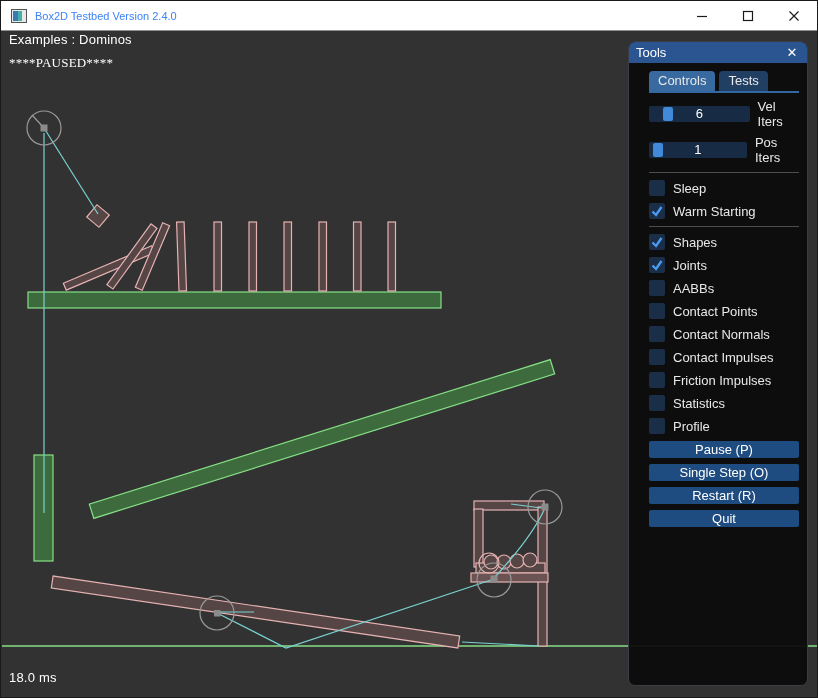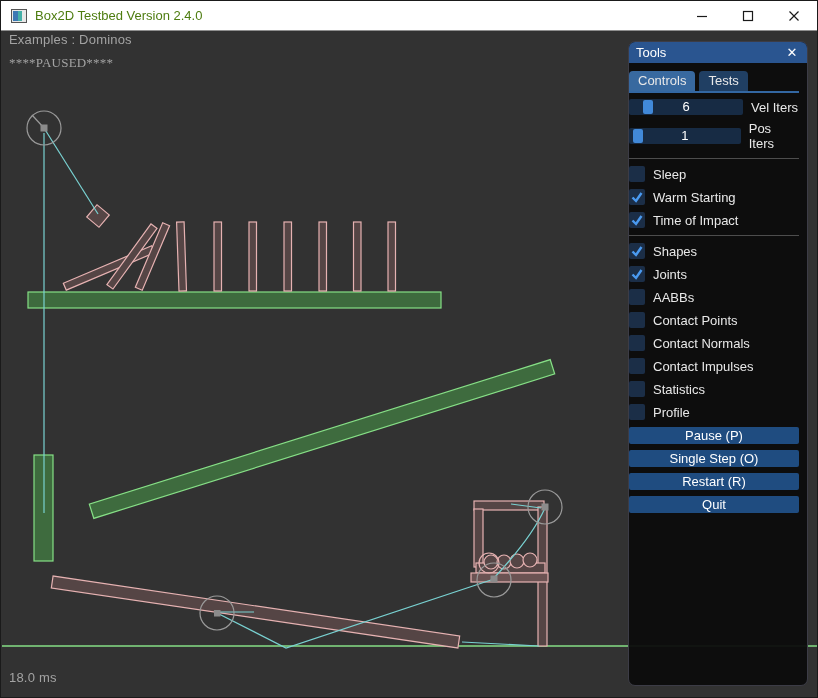--- a/index.html
+++ b/index.html
@@ -11,52 +11,52 @@
     border:1px solid #1a1a1a;
   }
 
   
   .titlebar {
     position:absolute; top:0; left:0; width:100%; height:30px;
     background:#ffffff; border-bottom:1px solid #8f8f8f;
     display:flex; align-items:center; z-index:20;
   }
   .titlebar .appicon { width:16px; height:16px; margin:0 8px 0 10px; display:block; }
-  .titlebar .title { font-size:13px; color:#4d7c0f; flex:1 1 auto; }
+  .titlebar .title { font-size:11px; color:#3b82f6; flex:1 1 auto; }
   .winbtn {
     width:46px; height:29px; display:flex; align-items:center; justify-content:center;
     cursor:default;
   }
   .winbtn svg { display:block; }
 
   
   #scene { position:absolute; top:0; left:0; z-index:1; }
 
   .overlay-text {
-    position:absolute; left:8px; font-size:13px; color:#a3a3a3; z-index:5;
+    position:absolute; left:8px; font-size:13px; color:#ffffff; z-index:5;
     letter-spacing:0.2px;
   }
   #example-label { top:31px; }
   #paused-label  { top:54px;font-family:Liberation Serif, serif; }
   #frametime-label { top:669px; }
 
   
   .panel {
     position:absolute; left:627px; top:40px; width:180px; height:645px;
     background:rgba(12,12,12,0.95);
     border:1px solid #3c3c46; border-radius:7px;
     z-index:10; color:#e8e8e8; font-size:13px;
   }
   .p-title {
     height:21px; background:#2a5590; border-radius:6px 6px 0 0;
     display:flex; align-items:center; padding:0 7px;justify-content:space-between;
   }
   .p-title .p-name { flex:1 1 auto; font-size:13px; color:#fff; }
   .p-close { color:#fff; font-size:13px; width:16px; text-align:center; cursor:default; }
-  .p-body { padding:6px 8px 0 0; }
+  .p-body { padding:6px 8px 0 20px; }
 
   .tabs { display:flex; gap:4px; margin-top:2px; border-bottom:2px solid #3367a2; }
   .tab {
     padding:2px 9px 3px 9px; border-radius:4px 4px 0 0; font-size:13px; cursor:default;
   }
   .tab.active { background:#38699f; }
   .tab.inactive { background:#203f63; }
 
   .slider-row { display:flex; align-items:center; margin-top:6px; }
   .slider-track {
@@ -221,28 +221,20 @@
       <span class="cb-label">Sleep</span>
     </div>
     <div class="cb-row">
       <span class="cb-box checked">
           <svg width="14" height="14">
             <polyline points="2.5,7.5 6,11 11.5,3" fill="none" stroke="#4a9af0" stroke-width="2.4"></polyline>
           </svg>
         </span>
       <span class="cb-label">Warm Starting</span>
     </div>
-    <div class="cb-row">
-      <span class="cb-box checked">
-          <svg width="14" height="14">
-            <polyline points="2.5,7.5 6,11 11.5,3" fill="none" stroke="#4a9af0" stroke-width="2.4"></polyline>
-          </svg>
-        </span>
-      <span class="cb-label">Time of Impact</span>
-    </div>
 
     <div class="separator"></div>
 
     <div class="cb-row">
       <span class="cb-box checked">
           <svg width="14" height="14">
             <polyline points="2.5,7.5 6,11 11.5,3" fill="none" stroke="#4a9af0" stroke-width="2.4"></polyline>
           </svg>
         </span>
       <span class="cb-label">Shapes</span>
@@ -266,20 +258,24 @@
     <div class="cb-row">
       <span class="cb-box"></span>
       <span class="cb-label">Contact Normals</span>
     </div>
     <div class="cb-row">
       <span class="cb-box"></span>
       <span class="cb-label">Contact Impulses</span>
     </div>
     <div class="cb-row">
       <span class="cb-box"></span>
+      <span class="cb-label">Friction Impulses</span>
+    </div>
+    <div class="cb-row">
+      <span class="cb-box"></span>
       <span class="cb-label">Statistics</span>
     </div>
     <div class="cb-row">
       <span class="cb-box"></span>
       <span class="cb-label">Profile</span>
     </div>
 
     <button class="btn">Pause (P)</button>
     <button class="btn">Single Step (O)</button>
     <button class="btn">Restart (R)</button>

